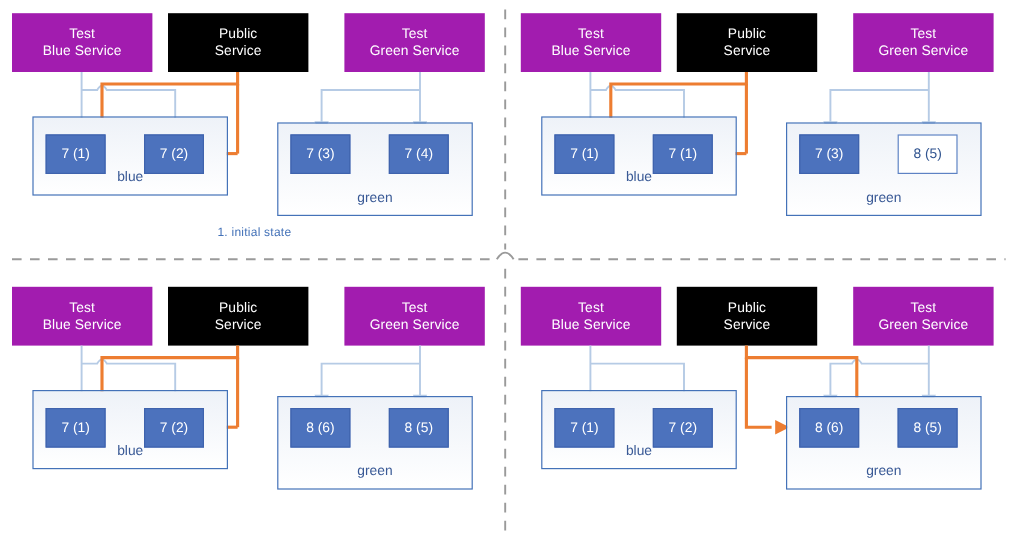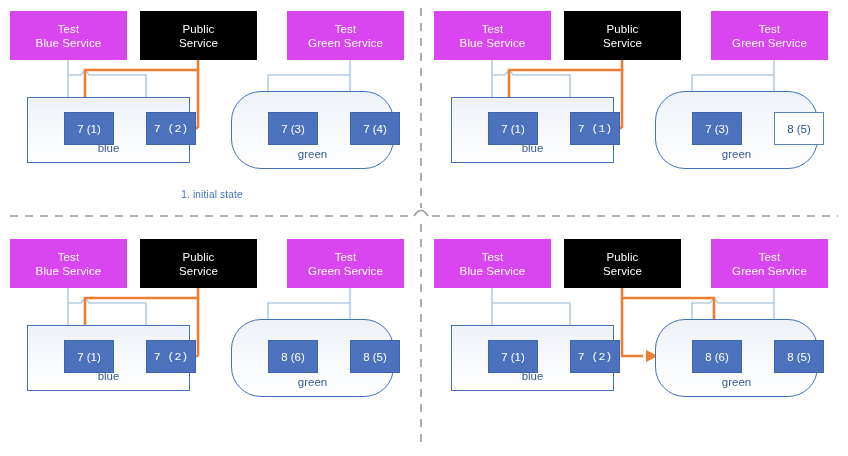--- a/index.html
+++ b/index.html
@@ -22,68 +22,67 @@
     position:absolute;
     display:flex;align-items:center;justify-content:center;
     text-align:center;
     color:#ffffff;
     font-size:11.5px;
     line-height:14px;
     letter-spacing:.1px;
     box-sizing:border-box;
     padding:1px 2px;
   }
-  .svc.test{background:#d946ef;}
+  .svc.test{background:#a21caf;}
   .svc.pub {background:#000000;}
 
   .svc-test-blue  {left:10px; top:11px; width:117px;height:49px;}
   .svc-public     {left:140px;top:11px; width:117px;height:49px;}
   .svc-test-green {left:287px;top:11px; width:117px;height:49px;}
 
   
   .env{
     position:absolute;
     border:1px solid #4472b8;
     box-sizing:border-box;
     background:linear-gradient(180deg,#eef2f8 0%,#f7f9fc 55%,#ffffff 100%);
   }
   .env-blue {left:27px; top:97px; width:163px;height:66px;}
-  .env-green{left:231px;top:91px; width:163px;height:78px;border-radius:30px;}
+  .env-green{left:231px;top:102px; width:163px;height:78px;}
 
   .env-label{
     position:absolute;
     left:0;right:0;
     bottom:8px;
     text-align:center;
     color:#3a5a96;
     font-size:11.5px;
   }
 
   
   .inst{
     position:absolute;
     width:50px;height:33px;
     display:flex;align-items:center;justify-content:center;
     font-size:11.5px;
     box-sizing:border-box;
-    margin-left:26px;
   }
   .inst.filled{
     background:#4c72bd;
     border:1px solid #3f63ad;
     color:#ffffff;
   }
   .inst.outline{
     background:#ffffff;
     border:1.4px solid #5d82c4;
     color:#2f538f;
   }
   
   .slot-b1{left:38px; top:112px;}
-  .slot-b2{left:120px;top:112px;font-family:Liberation Mono, monospace;}
+  .slot-b2{left:120px;top:112px;}
   
   .slot-g1{left:242px;top:112px;}
   .slot-g2{left:324px;top:112px;}
 
   
   .caption{
     position:absolute;
     left:0;right:0;
     top:189px;
     text-align:center;

